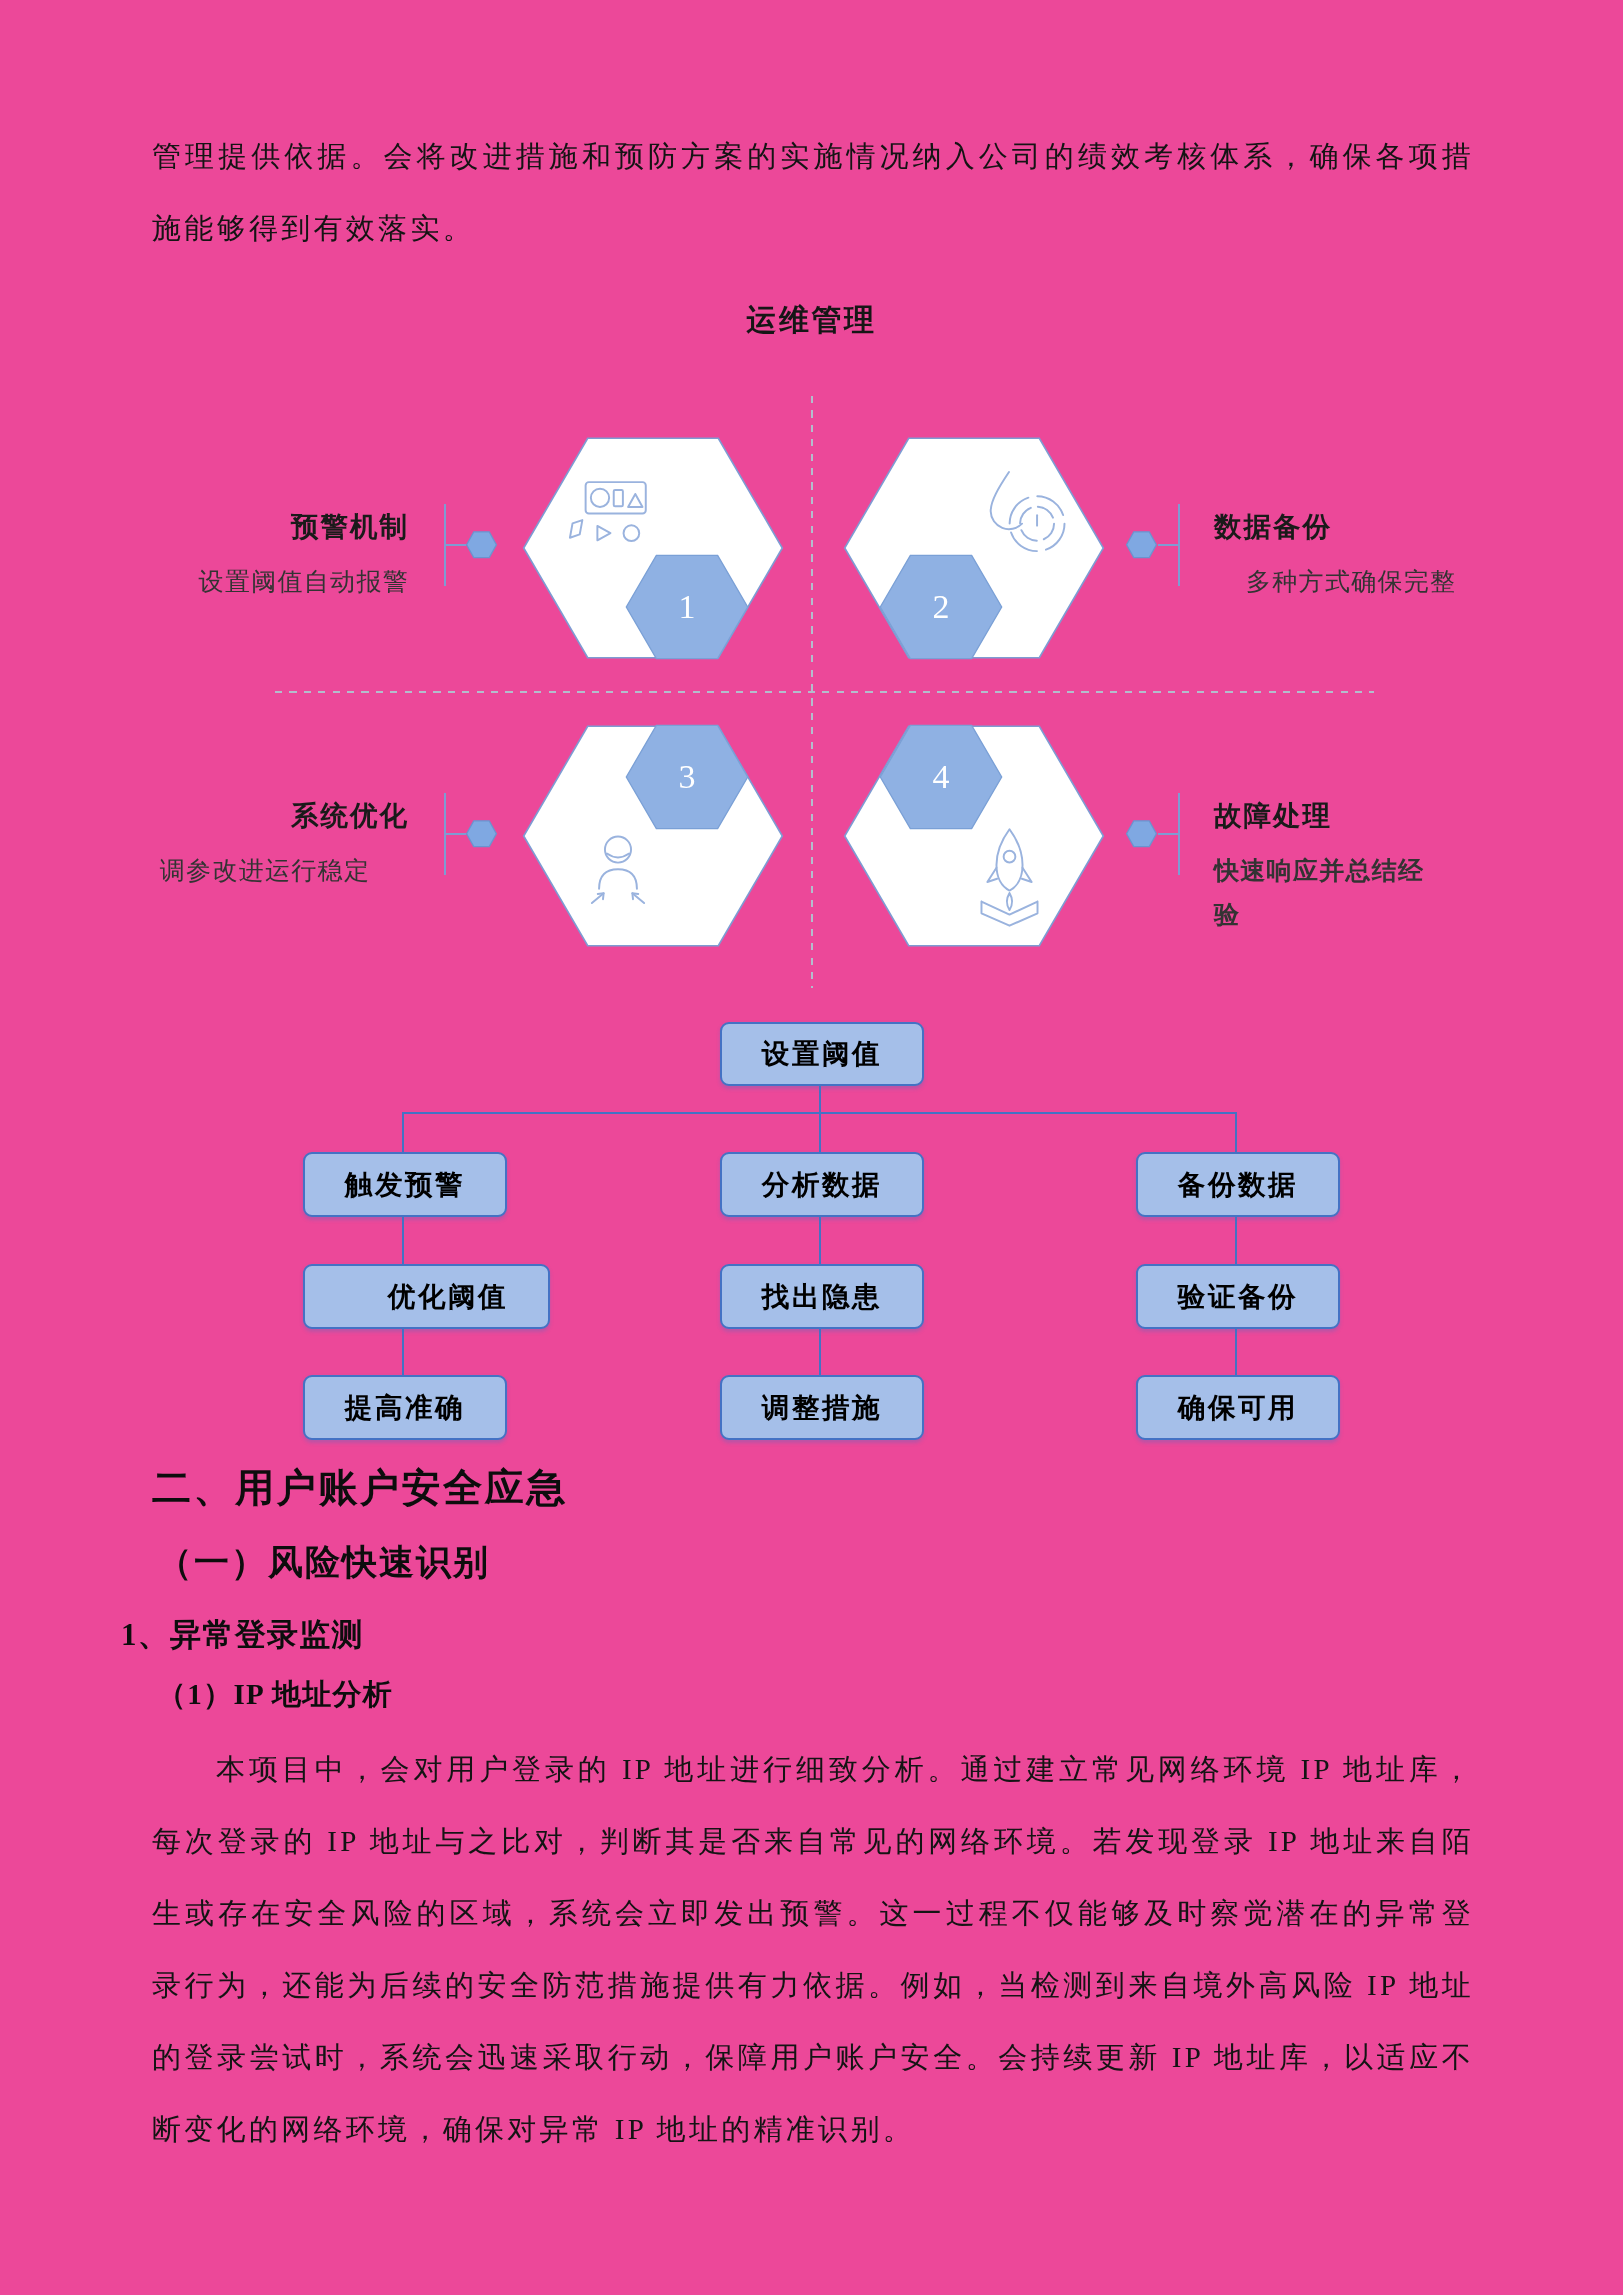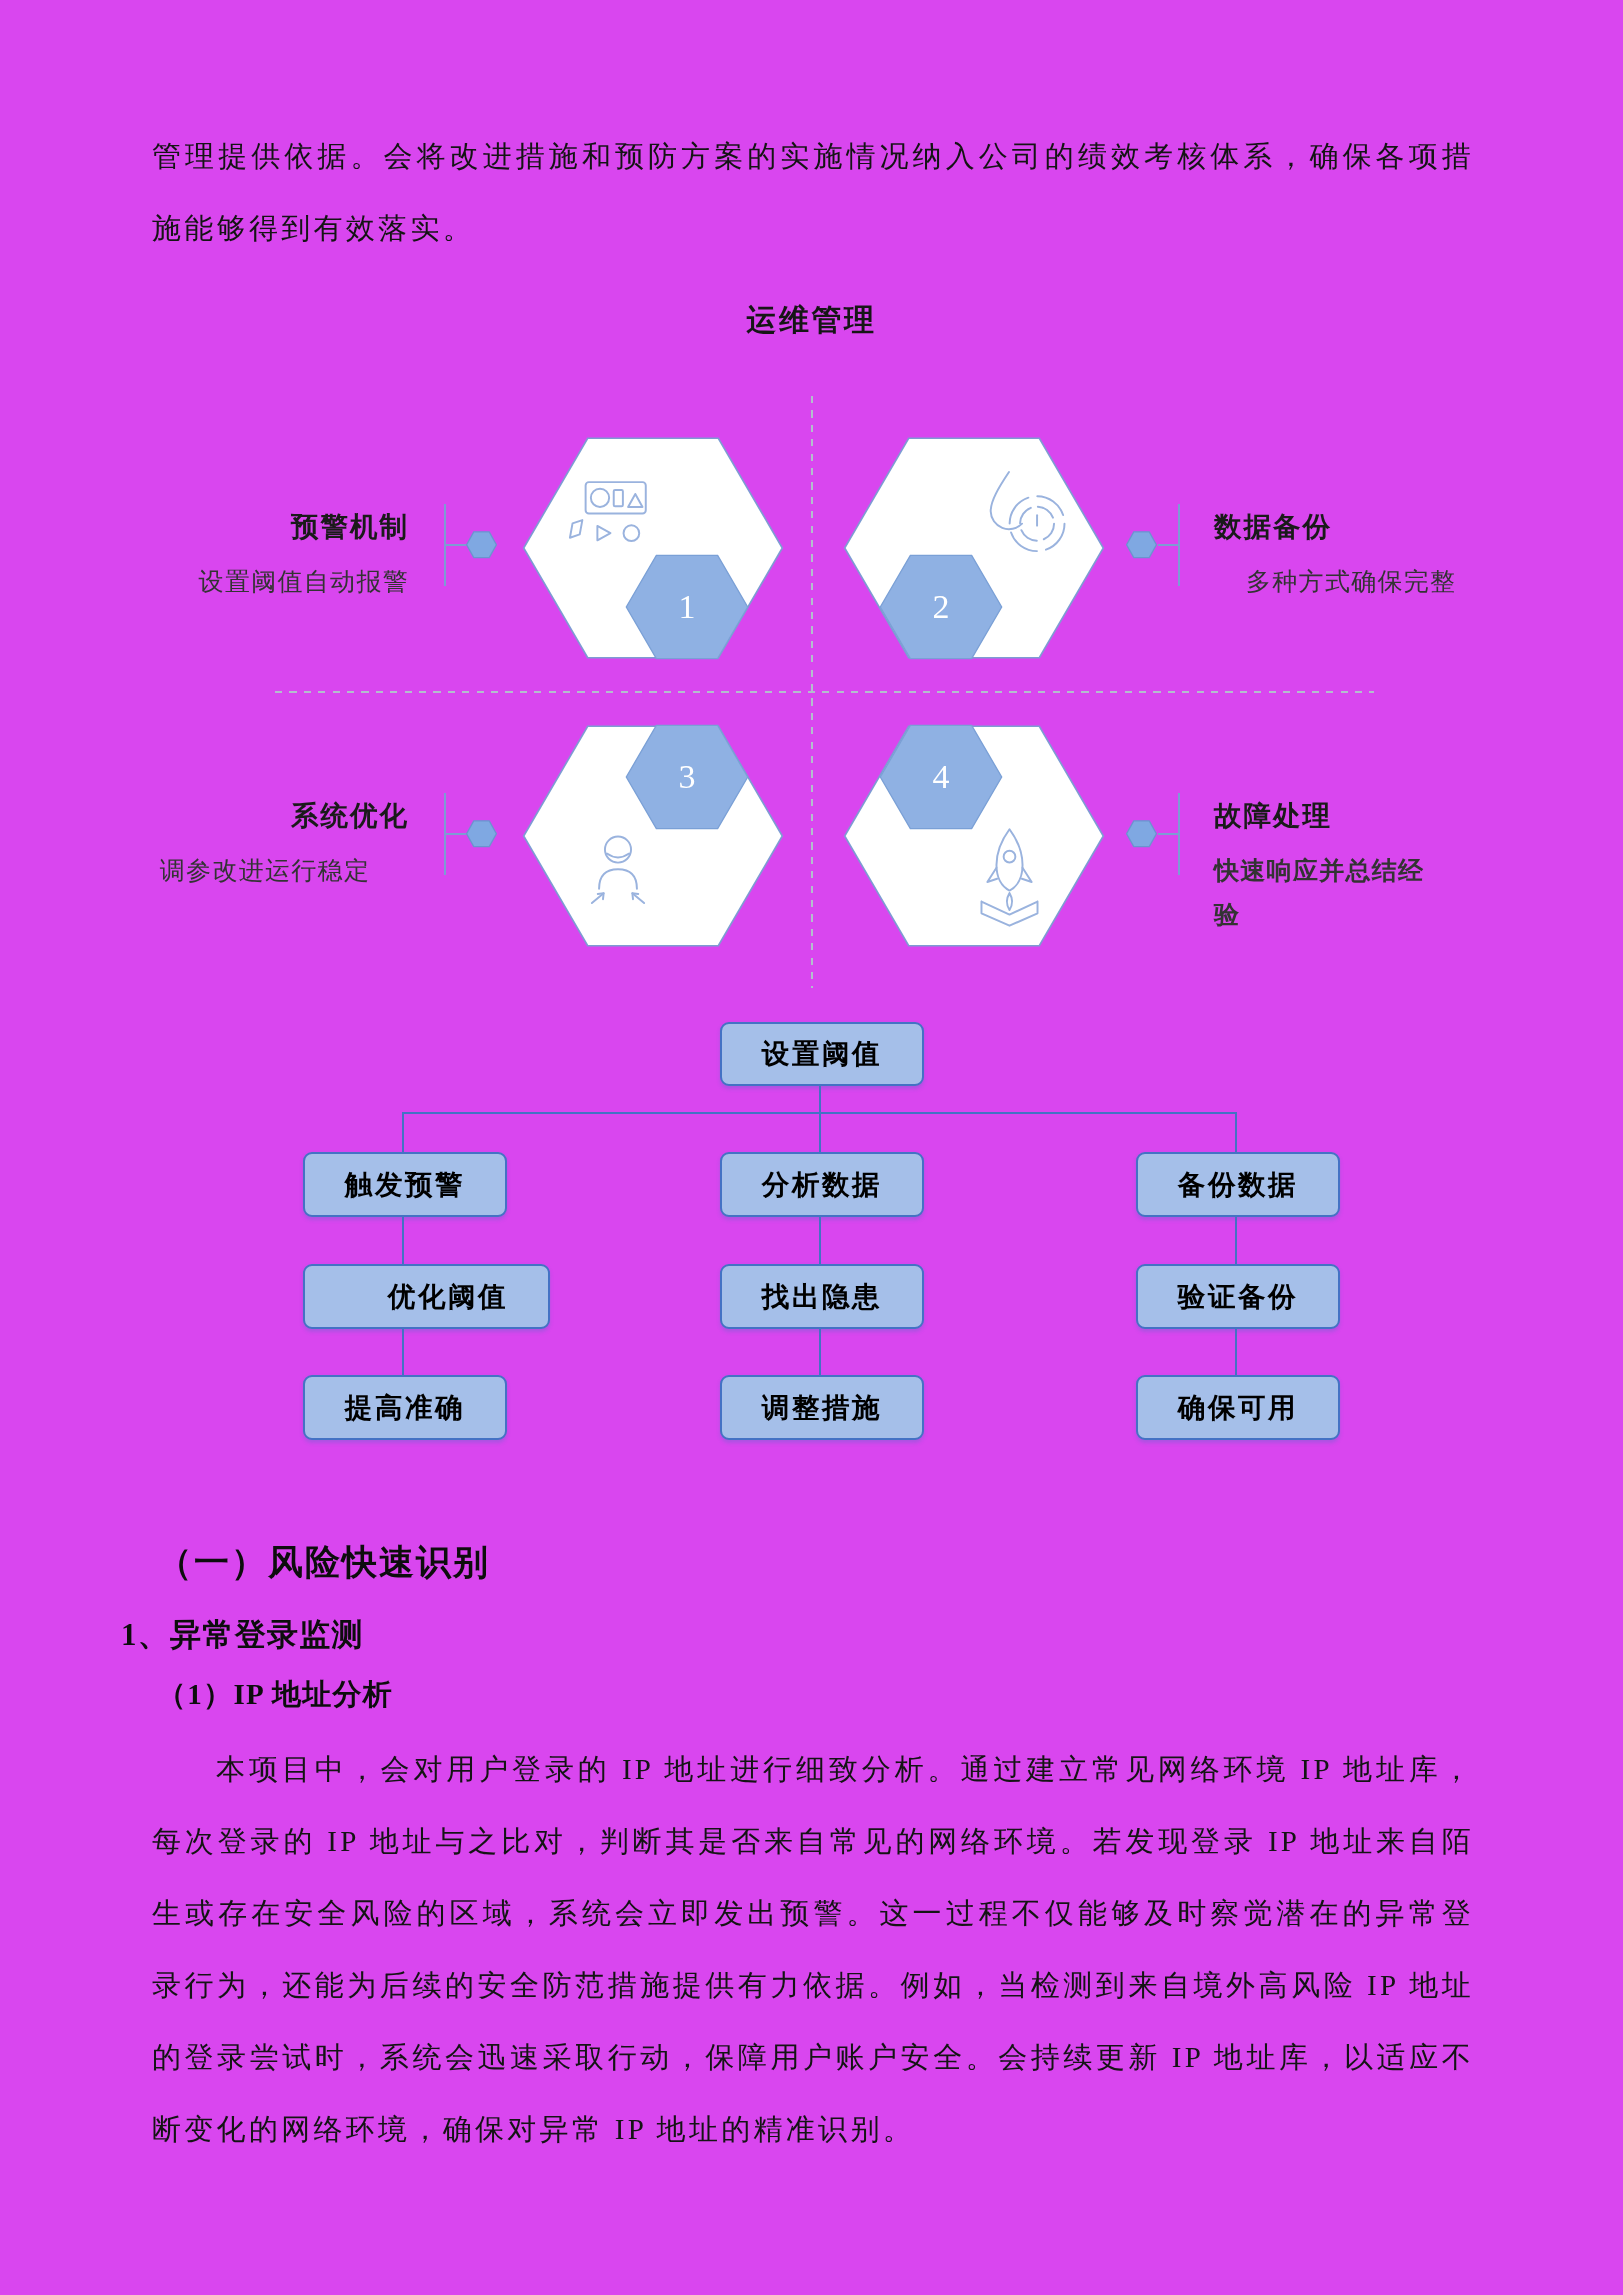--- a/index.html
+++ b/index.html
@@ -1,16 +1,16 @@
 <!DOCTYPE html>
 <html style="font-size:10.5px"><head>
 <meta charset="utf-8">
 <style>
   html,body{margin:0;padding:0;background:#ffffff;}
-  .page{position:relative;width:1623px;height:2295px;background:#d946ef;overflow:hidden;
+  .page{position:relative;width:1623px;height:2295px;background:#ec4899;overflow:hidden;
         font-family:"Liberation Serif","DejaVu Serif",serif;color:#111;}
   .abs{position:absolute;}
   .para{font-size:29px;line-height:72px;letter-spacing:3.3px;text-align:justify;color:#141414;}
   .diagram-title{font-size:30px;font-weight:bold;letter-spacing:2.6px;text-align:center;color:#161616;}
   .dash-h{height:2px;background:repeating-linear-gradient(90deg,#b3bdcd 0 7.2px,transparent 7.2px 14.4px);}
   .dash-v{width:2px;background:repeating-linear-gradient(180deg,#b3bdcd 0 7.2px,transparent 7.2px 14.4px);}
   .vbar{width:2px;background:#7e9cd3;}
   .tick{height:2px;background:#7e9cd3;}
   .qtitle{font-size:27.5px;font-weight:bold;letter-spacing:2px;color:#1a1a1a;white-space:nowrap;}
   .qsub{font-size:25px;letter-spacing:1.3px;color:#333;line-height:44px;}
@@ -160,20 +160,21 @@
 
     <div class="abs fbox" style="left:720px;top:1152px;width:200px;height:61px;">分析数据</div>
     <div class="abs fbox" style="left:720px;top:1264px;width:200px;height:61px;">找出隐患</div>
     <div class="abs fbox" style="left:720px;top:1375px;width:200px;height:61px;">调整措施</div>
 
     <div class="abs fbox" style="left:1136px;top:1152px;width:200px;height:61px;">备份数据</div>
     <div class="abs fbox" style="left:1136px;top:1264px;width:200px;height:61px;">验证备份</div>
     <div class="abs fbox" style="left:1136px;top:1375px;width:200px;height:61px;">确保可用</div>
   </div>
 
+  <div class="abs h1" style="left:152px;top:1461px;">二、用户账户安全应急</div>
   <div class="abs h2" style="left:157px;top:1539px;">（一）风险快速识别</div>
   <div class="abs h3" style="left:121px;top:1614px;">1、异常登录监测</div>
   <div class="abs h4" style="left:157px;top:1675px;">（1）IP 地址分析</div>
 
   <p class="abs para" style="left:152px;top:1733px;width:1322px;margin:0;text-indent:64px;">本项目中，会对用户登录的 IP 地址进行细致分析。通过建立常见网络环境 IP 地址库，每次登录的 IP 地址与之比对，判断其是否来自常见的网络环境。若发现登录 IP 地址来自陌生或存在安全风险的区域，系统会立即发出预警。这一过程不仅能够及时察觉潜在的异常登录行为，还能为后续的安全防范措施提供有力依据。例如，当检测到来自境外高风险 IP 地址的登录尝试时，系统会迅速采取行动，保障用户账户安全。会持续更新 IP 地址库，以适应不断变化的网络环境，确保对异常 IP 地址的精准识别。</p>
 
 </div>
 
 
 </body></html>

